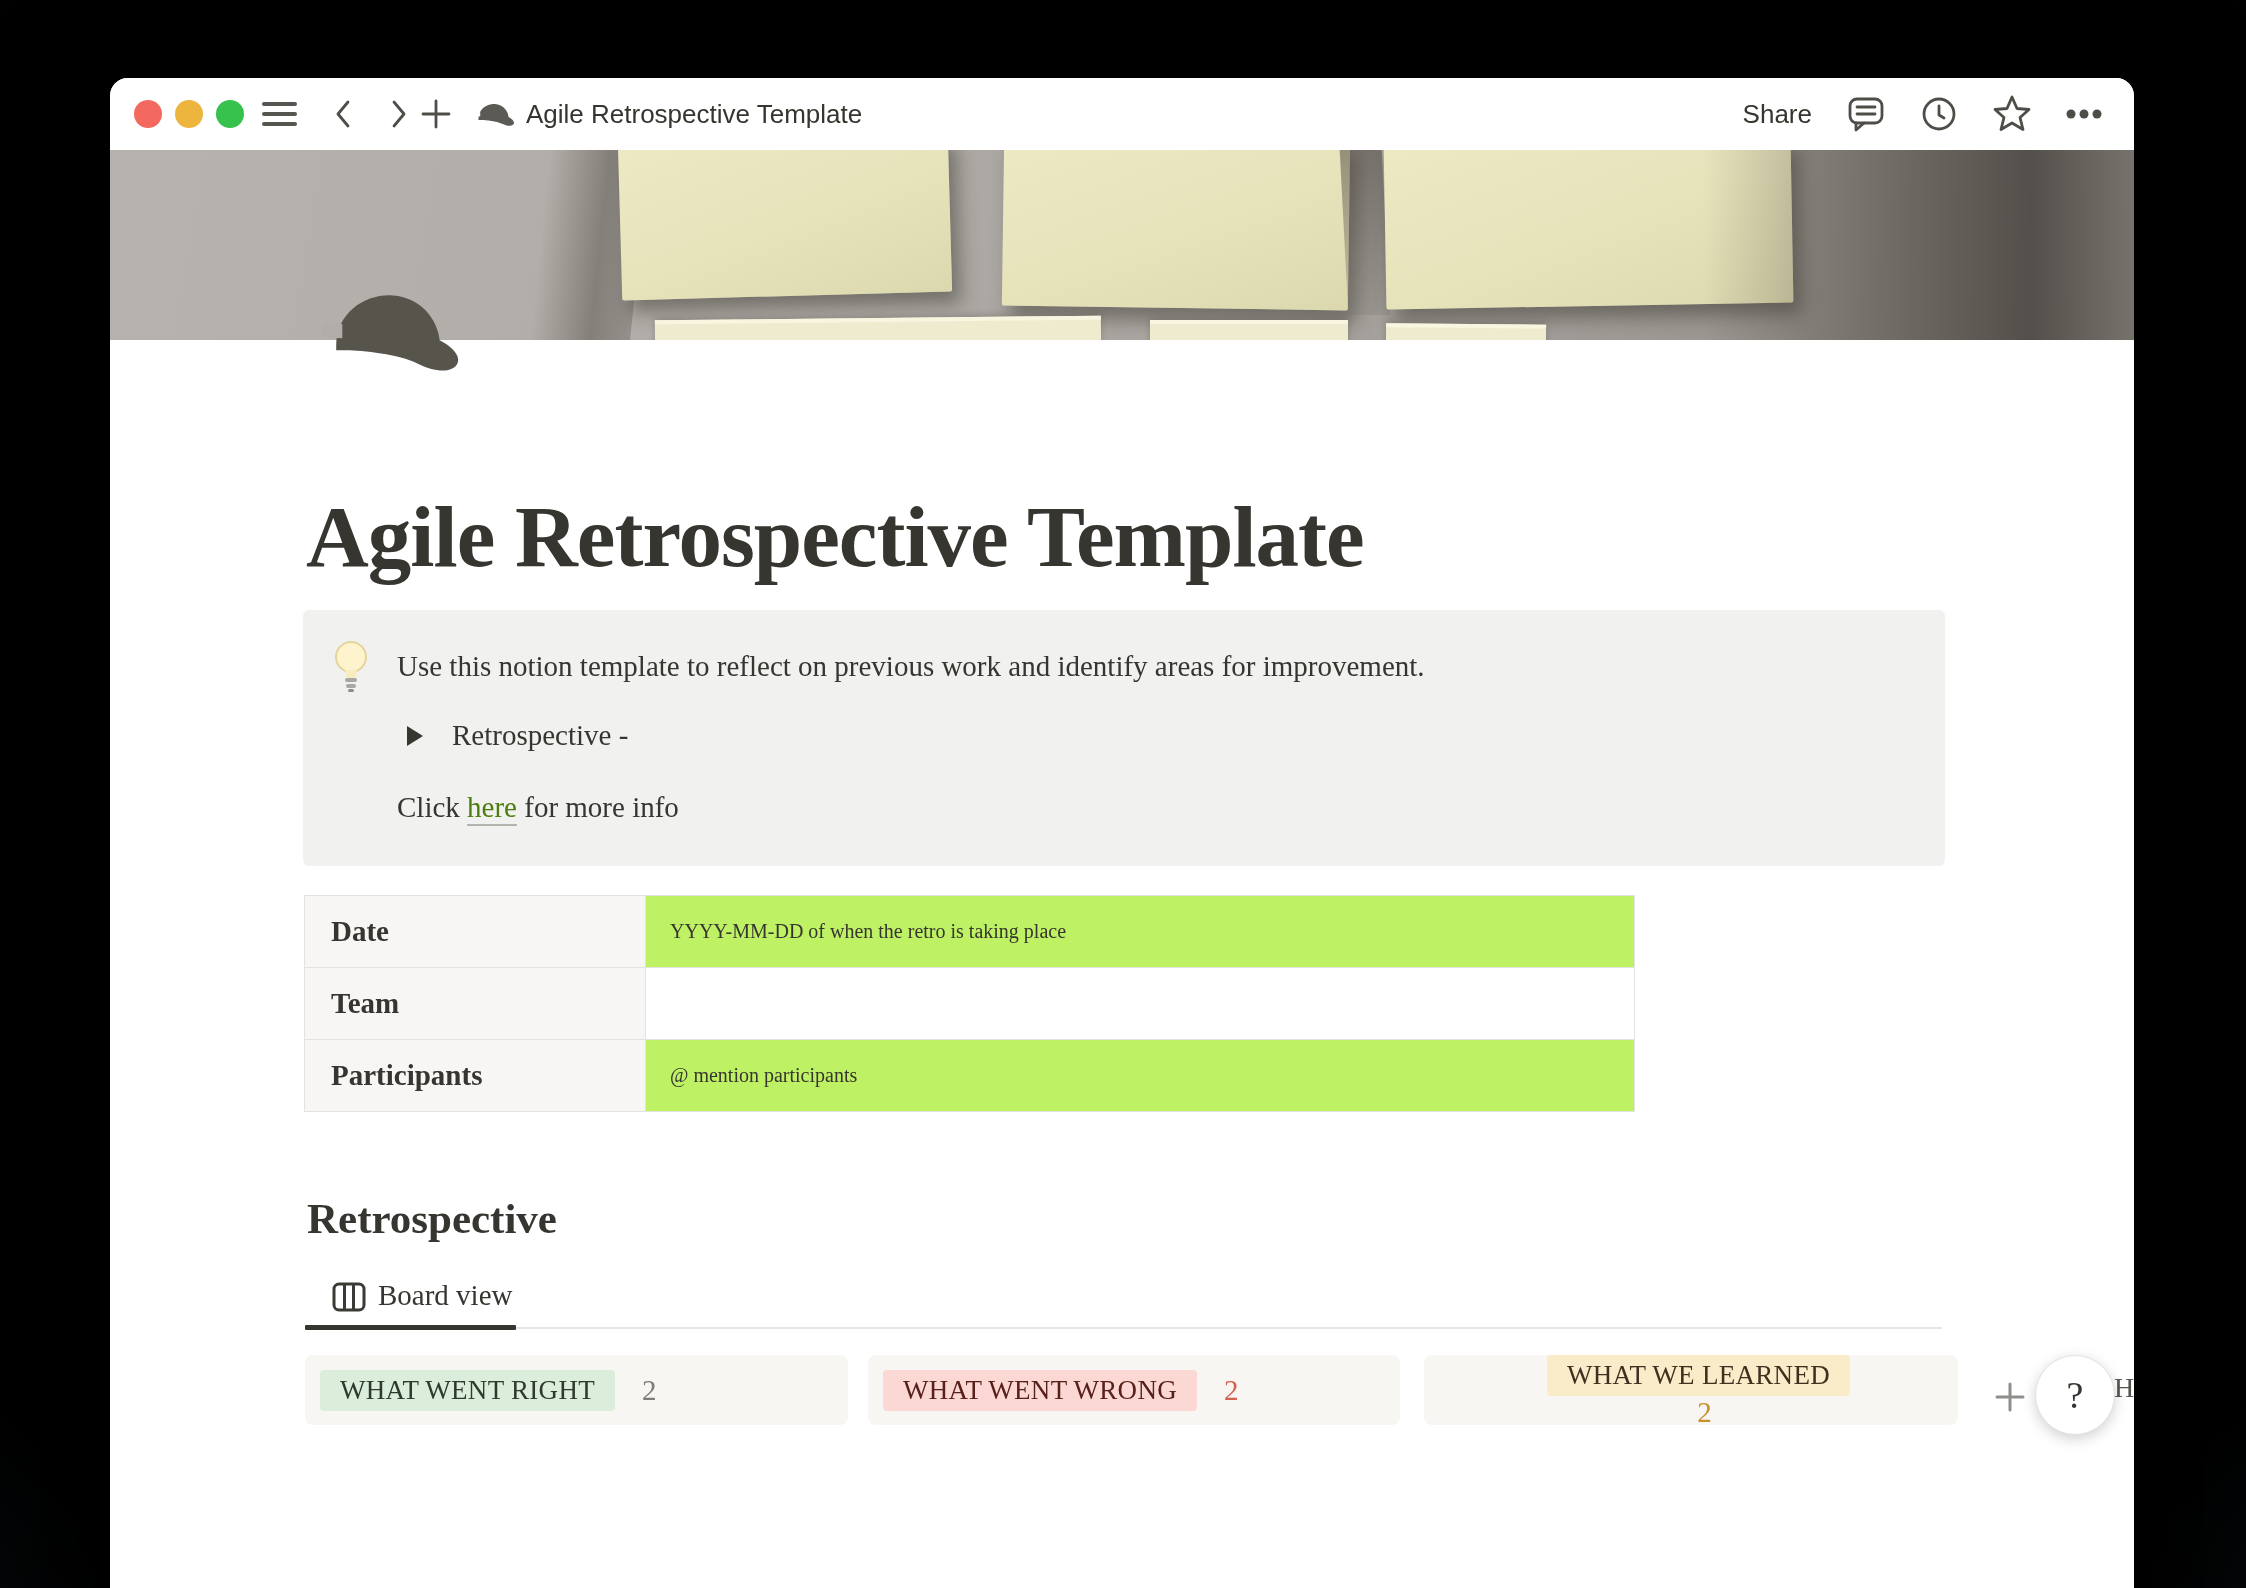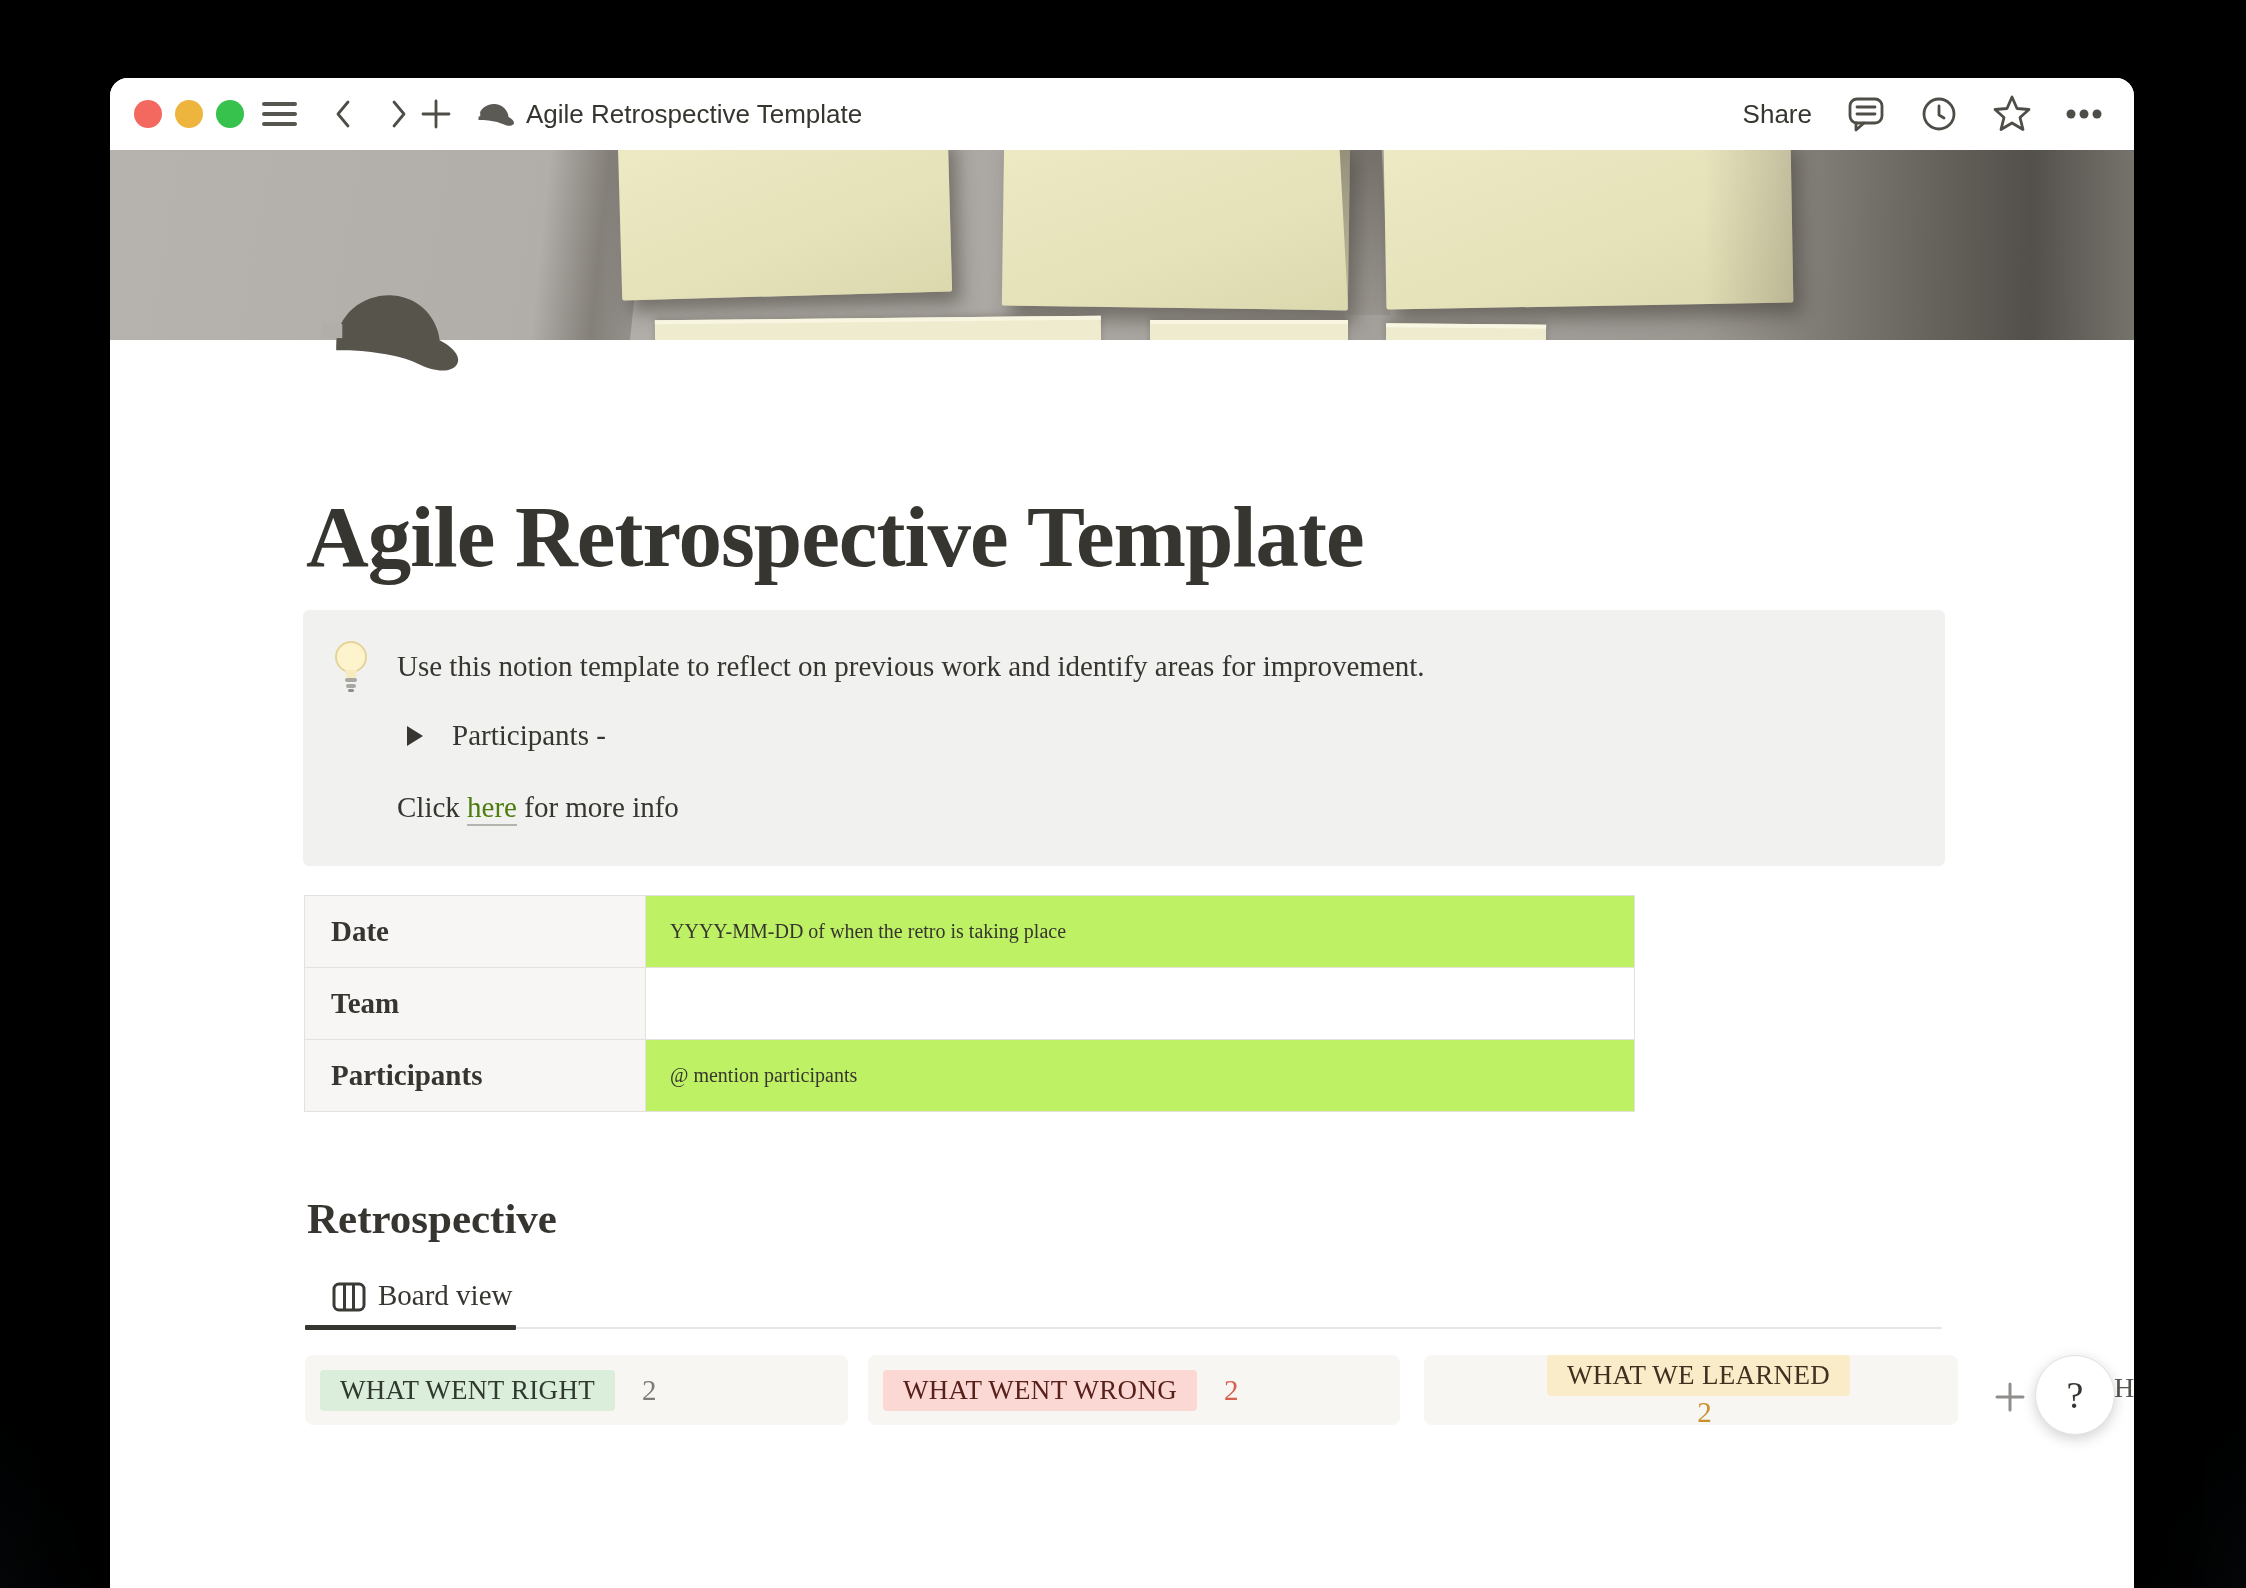--- a/index.html
+++ b/index.html
@@ -175,21 +175,21 @@
       <svg class="bulb" width="40" height="54" viewBox="0 0 40 54">
         <circle cx="20" cy="17" r="15" fill="#fdf3cc" stroke="#e4d49a" stroke-width="2"></circle>
         <path d="M14 30 L26 30 L24 40 L16 40 Z" fill="#f7ecc0" stroke="#d9c astroke" stroke-width="0"></path>
         <rect x="14" y="38" width="12" height="4" rx="2" fill="#a9a7a2"></rect>
         <rect x="15" y="44" width="10" height="4" rx="2" fill="#a9a7a2"></rect>
         <rect x="17" y="49" width="6" height="3" rx="1.5" fill="#8f8d88"></rect>
       </svg>
       <div class="co-row1 serif">Use this notion template to reflect on previous work and identify areas for improvement.</div>
       <div class="co-toggle">
         <span class="tri"></span>
-        <span class="co-toggle-label serif">Participants -</span>
+        <span class="co-toggle-label serif">Retrospective -</span>
       </div>
       <div class="co-row3 serif"><span>Click </span><span class="co-link">here</span><span> for more info</span></div>
     </div>
 
     <div class="ptable">
       <div class="prow">
         <div class="pcell-l serif">Date</div>
         <div class="pcell-v serif">YYYY-MM-DD of when the retro is taking place</div>
       </div>
       <div class="prow">

